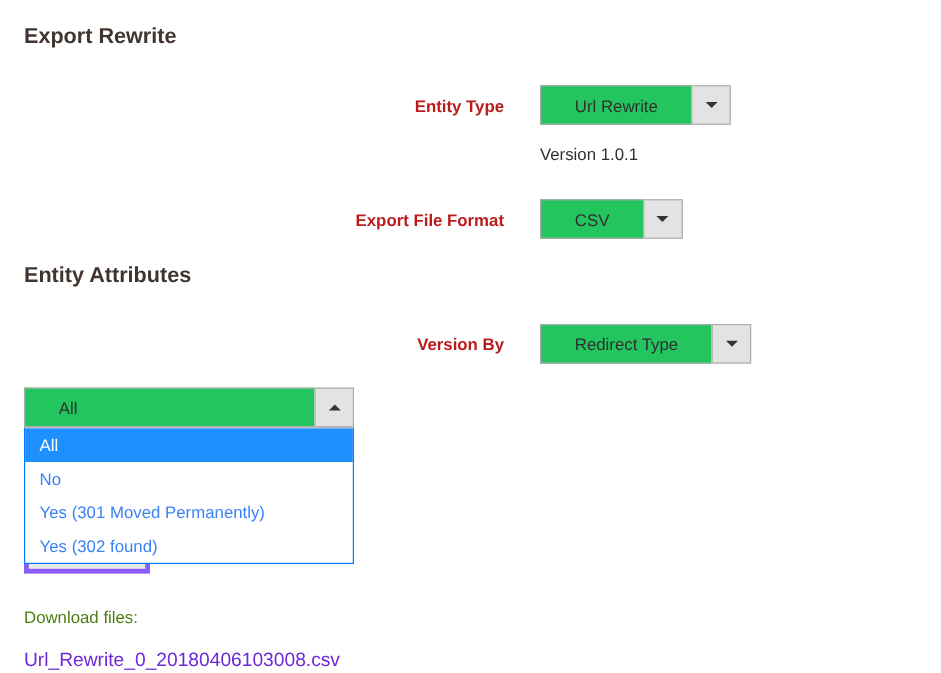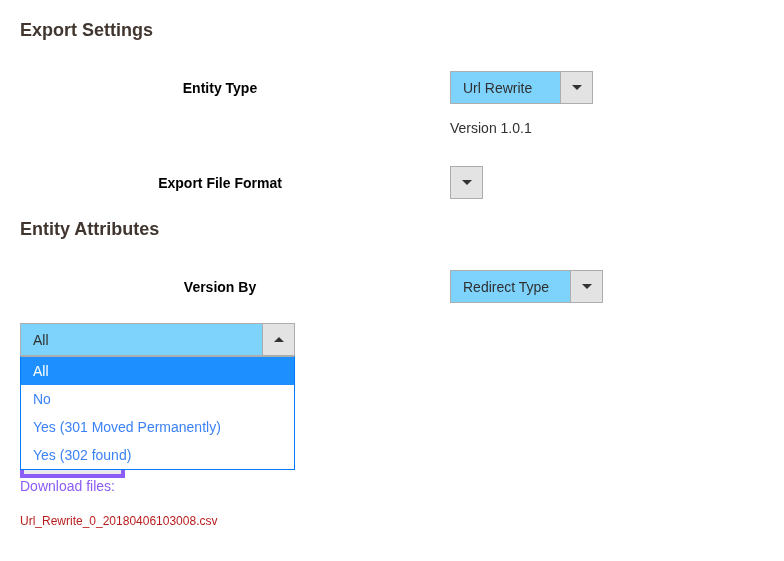--- a/index.html
+++ b/index.html
@@ -20,40 +20,40 @@
     .section-title.second {
       margin-bottom: 30px;
     }
     .form-row {
       display: flex;
       align-items: center;
       margin-bottom: 20px;
     }
     .form-label {
       width: 430px;
-      text-align: center;
+      text-align: right;
       padding-right: 30px;
       font-size: 14px;
       font-weight: 600;
-      color: #000000;
+      color: #b91c1c;
     }
     .form-field {
       flex: 1;
       position: relative;
     }
     .select-wrapper {
       display: inline-flex;
       align-items: stretch;
       height: 33px;
     }
     .select-display {
       border: 1px solid #adadad;
       border-right: none;
-      background: #7dd3fc;
-      padding: 0 12px;
+      background: #22c55e;
+      padding: 0 28px;
       display: flex;
       align-items: center;
       font-size: 14px;
       color: #303030;
     }
     .select-btn {
       border: 1px solid #adadad;
       background: #e3e3e3;
       width: 33px;
       display: flex;
@@ -106,41 +106,42 @@
       border: 4px solid #8b5cf6;
       background: #eaeaea;
       padding: 20px 18px;
       font-size: 14px;
       color: #41362f;
       font-weight: 700;
       cursor: pointer;
       margin-top: 38px;
     }
     .download-label {
-      font-size: 14px;
-      color: #8b5cf6;
+      margin-top: 28px;
+      font-size: 14px;
+      color: #4d7c0f;
     }
     .download-link {
       display: inline-block;
       margin-top: 20px;
-      color: #b91c1c;
-      font-size: 12px;
+      color: #6d28d9;
+      font-size: 16px;
       text-decoration: none;
     }
     .entity-select .select-display { min-width: 110px; }
     .format-select .select-display { min-width: 45px; }
     .exportby-select .select-display { min-width: 120px; }
   </style>
 </head>
 <body>
 
 
 
 
-<div class="section-title">Export Settings</div>
+<div class="section-title">Export Rewrite</div>
 
 <div class="form-row">
   <div class="form-label">Entity Type</div>
   <div class="form-field">
     <div class="select-wrapper entity-select">
       <div class="select-display">Url Rewrite</div>
       <div class="select-btn">
         <div class="caret-down"></div>
       </div>
     </div>
@@ -151,20 +152,21 @@
   <div class="form-label"></div>
   <div class="form-field">
     <span class="version-text">Version 1.0.1</span>
   </div>
 </div>
 
 <div class="form-row">
   <div class="form-label">Export File Format</div>
   <div class="form-field">
     <div class="select-wrapper format-select">
+      <div class="select-display">CSV</div>
       <div class="select-btn">
         <div class="caret-down"></div>
       </div>
     </div>
   </div>
 </div>
 
 
 <div class="section-title second">Entity Attributes</div>
 

